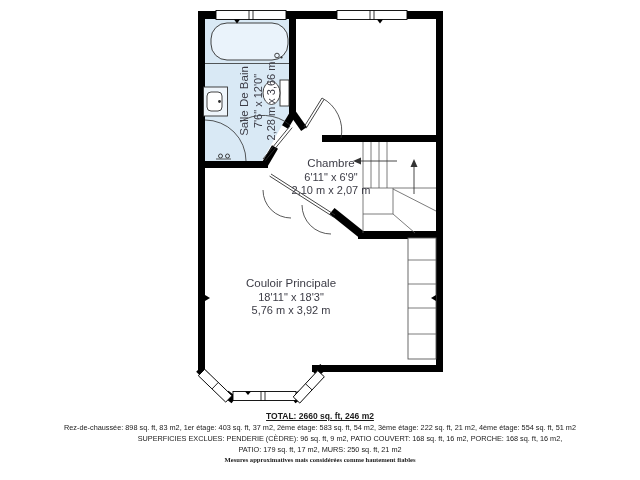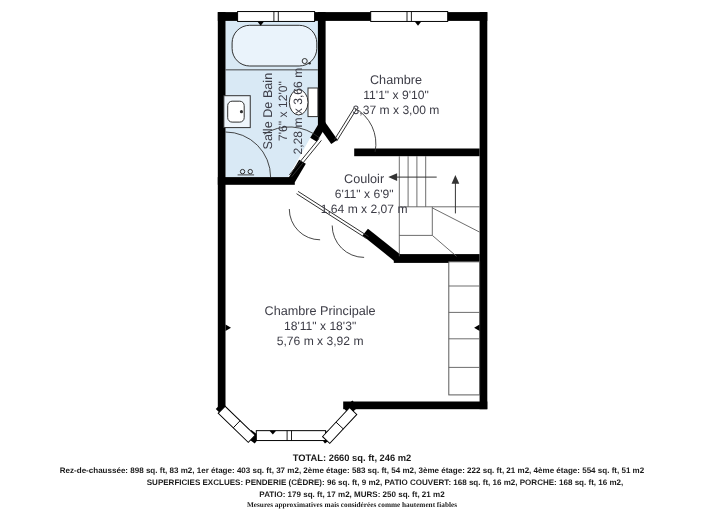--- a/index.html
+++ b/index.html
@@ -3,22 +3,22 @@
 <meta charset="utf-8">
 <style>
   html,body{margin:0;padding:0;}
   body{width:640px;height:480px;background:#ffffff;font-family:"Liberation Sans",sans-serif;overflow:hidden;}
   #stage{position:relative;width:640px;height:480px;background:#fff;}
   #plan-svg{position:absolute;left:0;top:0;}
   .room-label{position:absolute;text-align:center;color:#3c3c46;transform:translate(-50%,-50%);pointer-events:none;}
   .room-label .rname{font-size:11.5px;line-height:13.5px;}
   .room-label .rdim{font-size:11px;line-height:13px;}
   .room-label.rotated{transform:translate(-50%,-50%) rotate(-90deg);}
-  .fline{position:absolute;left:50%;transform:translateX(-50%);white-space:nowrap;color:#1a1a1a;font-weight:bold;}
-  .f-total{top:411px;font-size:8.5px;font-weight:bold;}
+  .fline{position:absolute;left:50%;transform:translateX(-50%);white-space:nowrap;color:#1a1a1a;}
+  .f-total{top:411px;font-size:8.5px;font-weight:bold;text-decoration:underline;}
   .f-floors{top:423px;font-size:7.3px;}
   .f-excl1{top:434px;font-size:7.3px;margin-left:30px;}
   .f-excl2{top:445px;font-size:7.3px;}
   .f-disclaimer{top:456px;font-size:6.6px;font-weight:bold;font-family:"Liberation Serif",serif;color:#222;}
 </style>
 </head>
 <body>
 
 <div id="stage">
 
@@ -139,34 +139,29 @@
       <polygon points="245,391.5 251,391.5 248,395"></polygon>
     </g>
   </svg>
 
   <div class="room-label rotated" style="left:258px;top:101px;width:110px;">
     <div class="rname">Salle De Bain</div>
     <div class="rdim">7'6" x 12'0"</div>
     <div class="rdim">2,28 m x 3,66 m</div>
   </div>
 
-  <div class="room-label" style="left:360px;top:87px;width:170px;">
-    <div class="rname">Chambre</div>
-    <div class="rdim">11'1" x 9'10"</div>
-    <div class="rdim">3,37 m x 3,00 m</div>
-  </div>
 
   <div class="room-label" style="left:331px;top:177px;width:150px;">
-    <div class="rname">Couloir</div>
+    <div class="rname">Chambre</div>
     <div class="rdim">6'11" x 6'9"</div>
-    <div class="rdim">1,64 m x 2,07 m</div>
+    <div class="rdim">2,10 m x 2,07 m</div>
   </div>
 
   <div class="room-label" style="left:291px;top:297px;width:190px;">
-    <div class="rname">Chambre Principale</div>
+    <div class="rname">Couloir Principale</div>
     <div class="rdim">18'11" x 18'3"</div>
     <div class="rdim">5,76 m x 3,92 m</div>
   </div>
 
   <div class="fline f-total">TOTAL: 2660 sq. ft, 246 m2</div>
   <div class="fline f-floors">Rez-de-chaussée: 898 sq. ft, 83 m2, 1er étage: 403 sq. ft, 37 m2, 2ème étage: 583 sq. ft, 54 m2, 3ème étage: 222 sq. ft, 21 m2, 4ème étage: 554 sq. ft, 51 m2</div>
   <div class="fline f-excl1">SUPERFICIES EXCLUES: PENDERIE (CÈDRE): 96 sq. ft, 9 m2, PATIO COUVERT: 168 sq. ft, 16 m2, PORCHE: 168 sq. ft, 16 m2,</div>
   <div class="fline f-excl2">PATIO: 179 sq. ft, 17 m2, MURS: 250 sq. ft, 21 m2</div>
   <div class="fline f-disclaimer">Mesures approximatives mais considérées comme hautement fiables</div>
 

